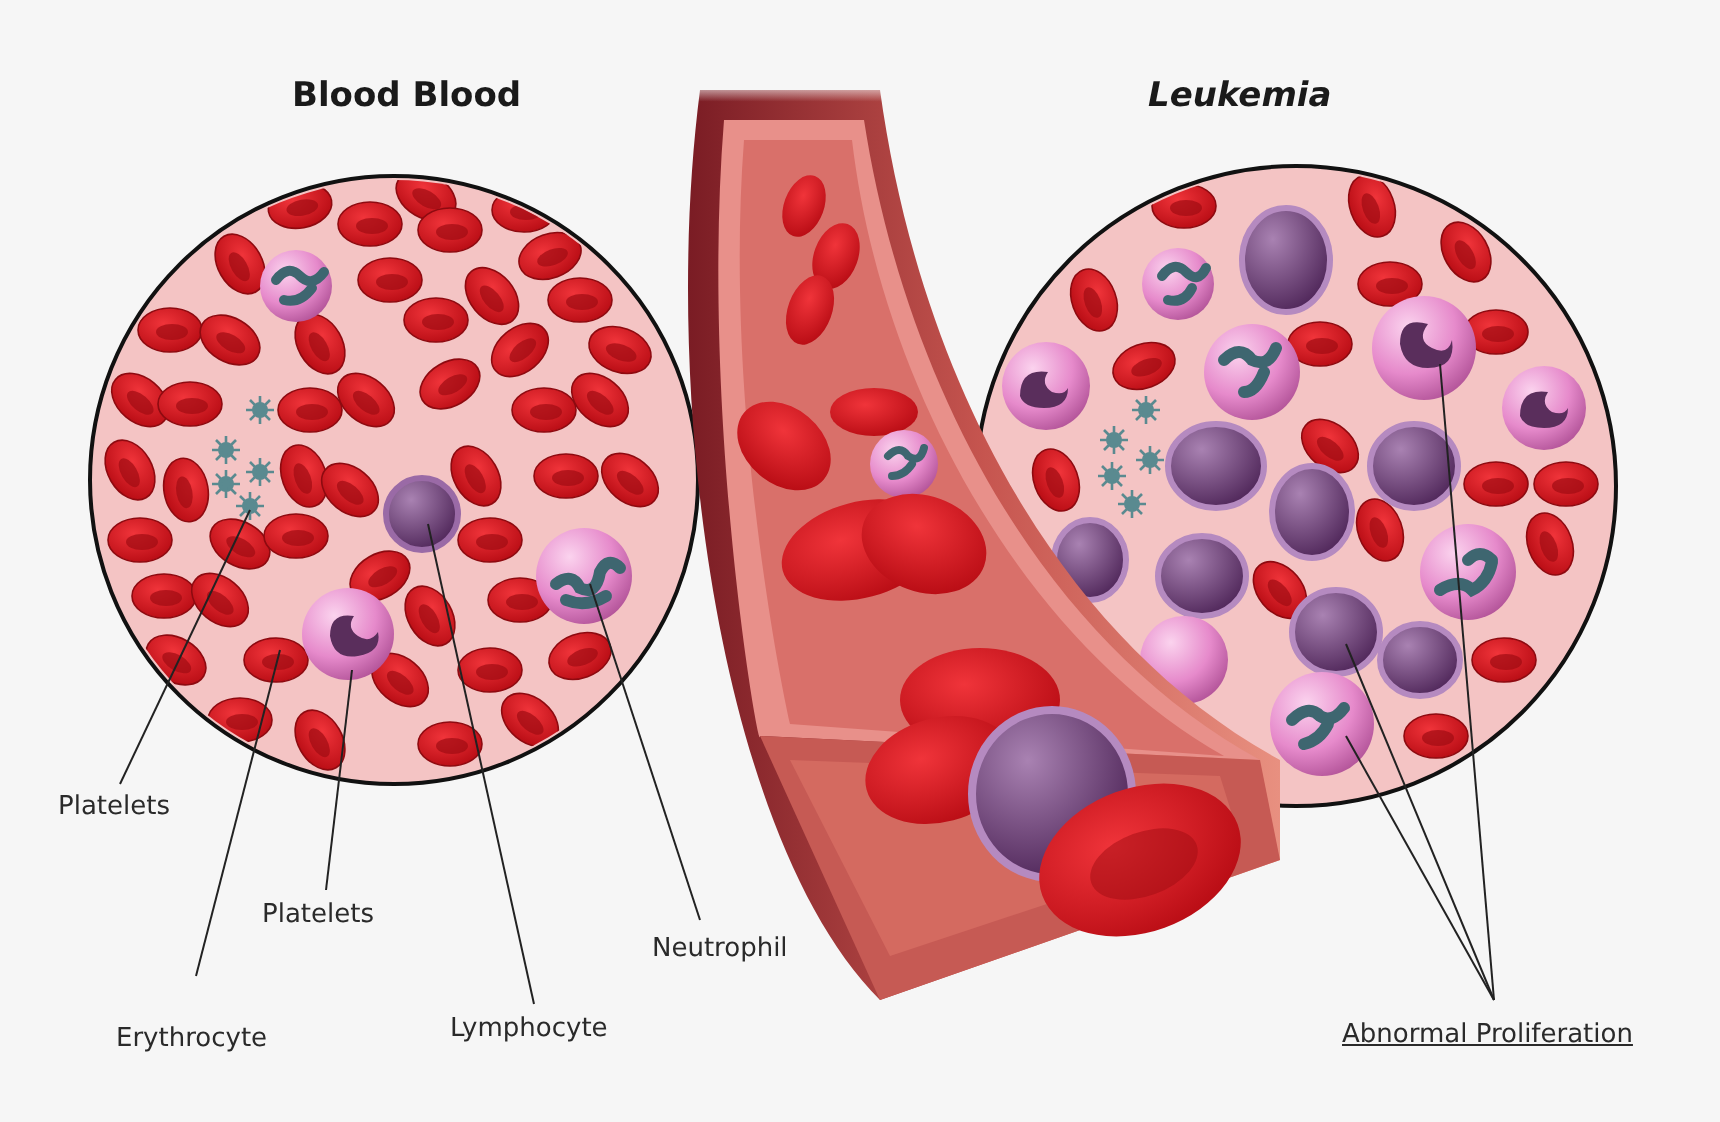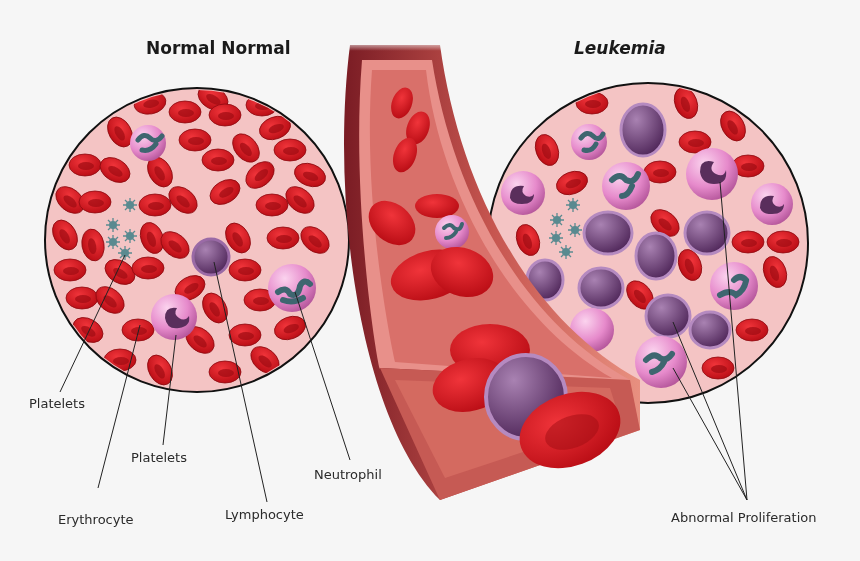--- a/index.html
+++ b/index.html
@@ -216,21 +216,21 @@
     <line x1="140" y1="325" x2="98" y2="488"></line>
     <line x1="176" y1="335" x2="163" y2="445"></line>
     <line x1="214" y1="262" x2="267" y2="502"></line>
     <line x1="295" y1="292" x2="350" y2="460"></line>
     <line x1="673" y1="368" x2="747" y2="500"></line>
     <line x1="673" y1="322" x2="747" y2="500"></line>
     <line x1="720" y1="182" x2="747" y2="500"></line>
   </g>
 </svg>
 
-<div class="title" style="left:146px;top:38px;">Normal Normal</div>
+<div class="title" style="left:146px;top:38px;">Blood Blood</div>
 <div class="title" style="left:574px;top:38px;font-style:italic;">Leukemia</div>
 
 <div class="label" style="left:29px;top:396px;text-align:center;">Platelets</div>
 <div class="label" style="left:58px;top:512px;">Erythrocyte</div>
 <div class="label" style="left:131px;top:450px;">Platelets</div>
 <div class="label" style="left:225px;top:507px;">Lymphocyte</div>
-<div class="label" style="left:314px;top:467px;">Neutrophil</div>
-<div class="label" style="left:671px;top:510px;">Abnormal Proliferation</div>
+<div class="label" style="left:326px;top:467px;">Neutrophil</div>
+<div class="label" style="left:671px;top:510px;text-decoration:underline;">Abnormal Proliferation</div>
 
 </body></html>

